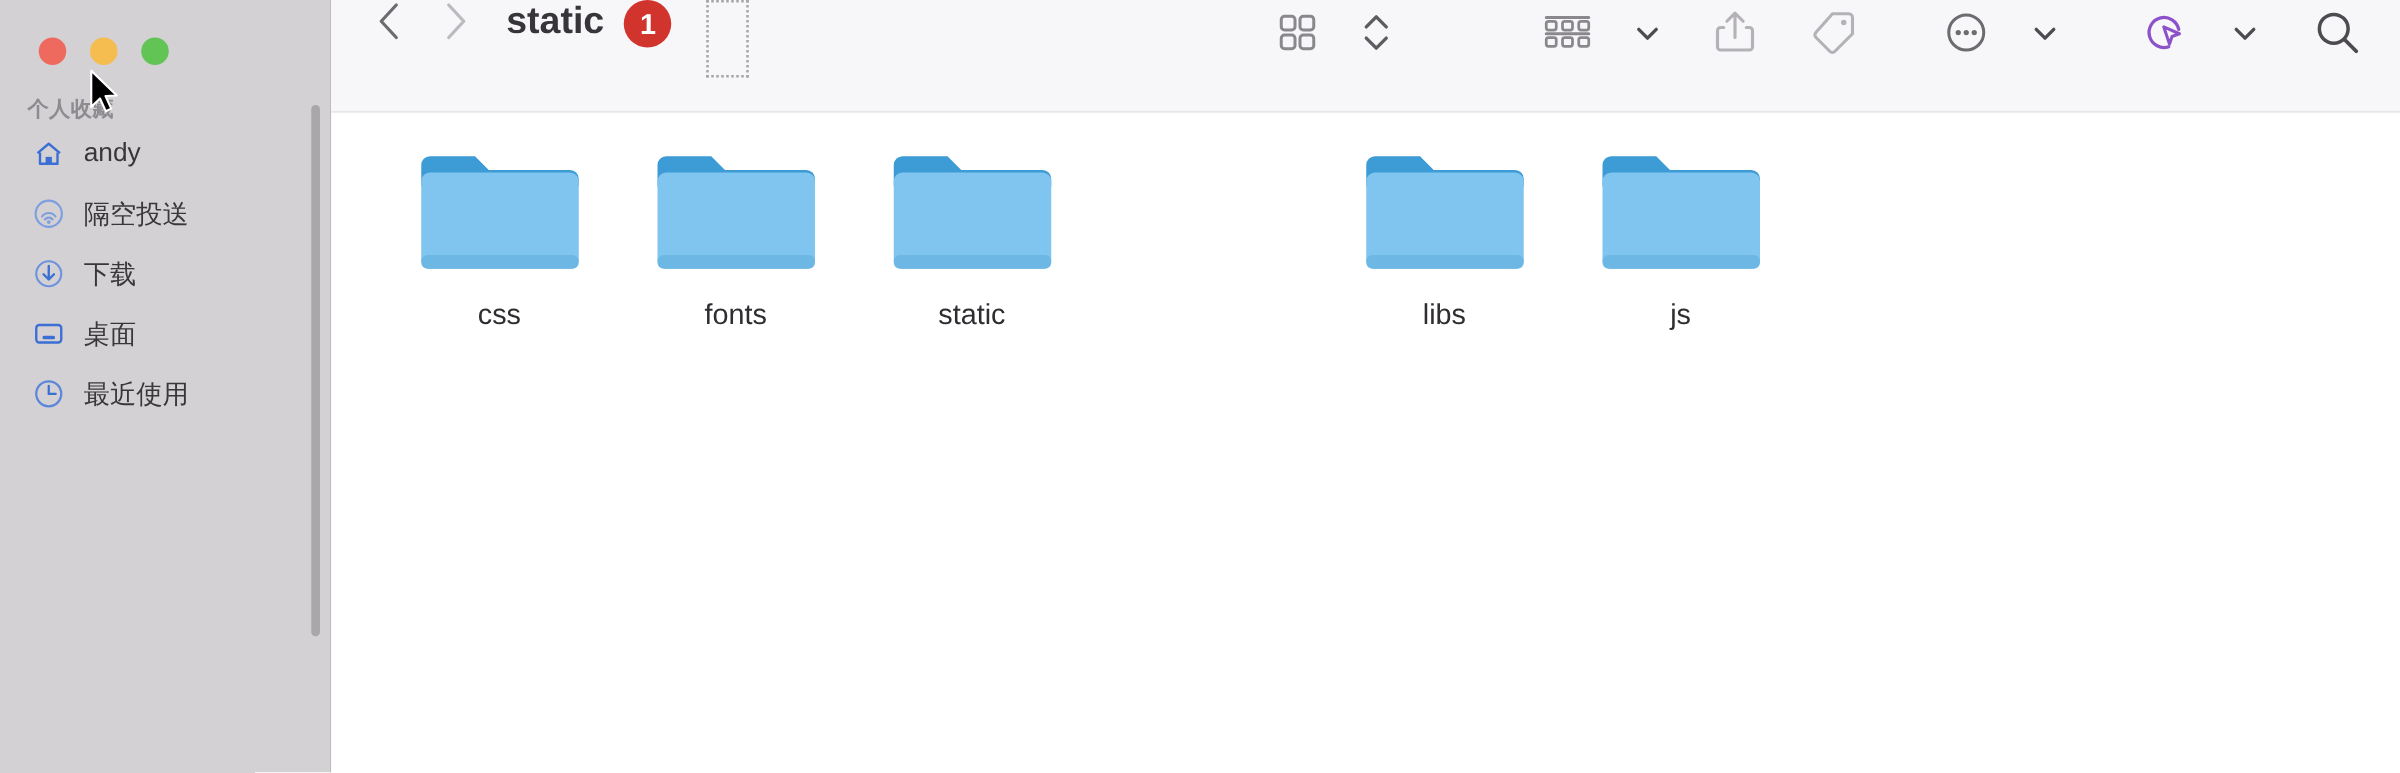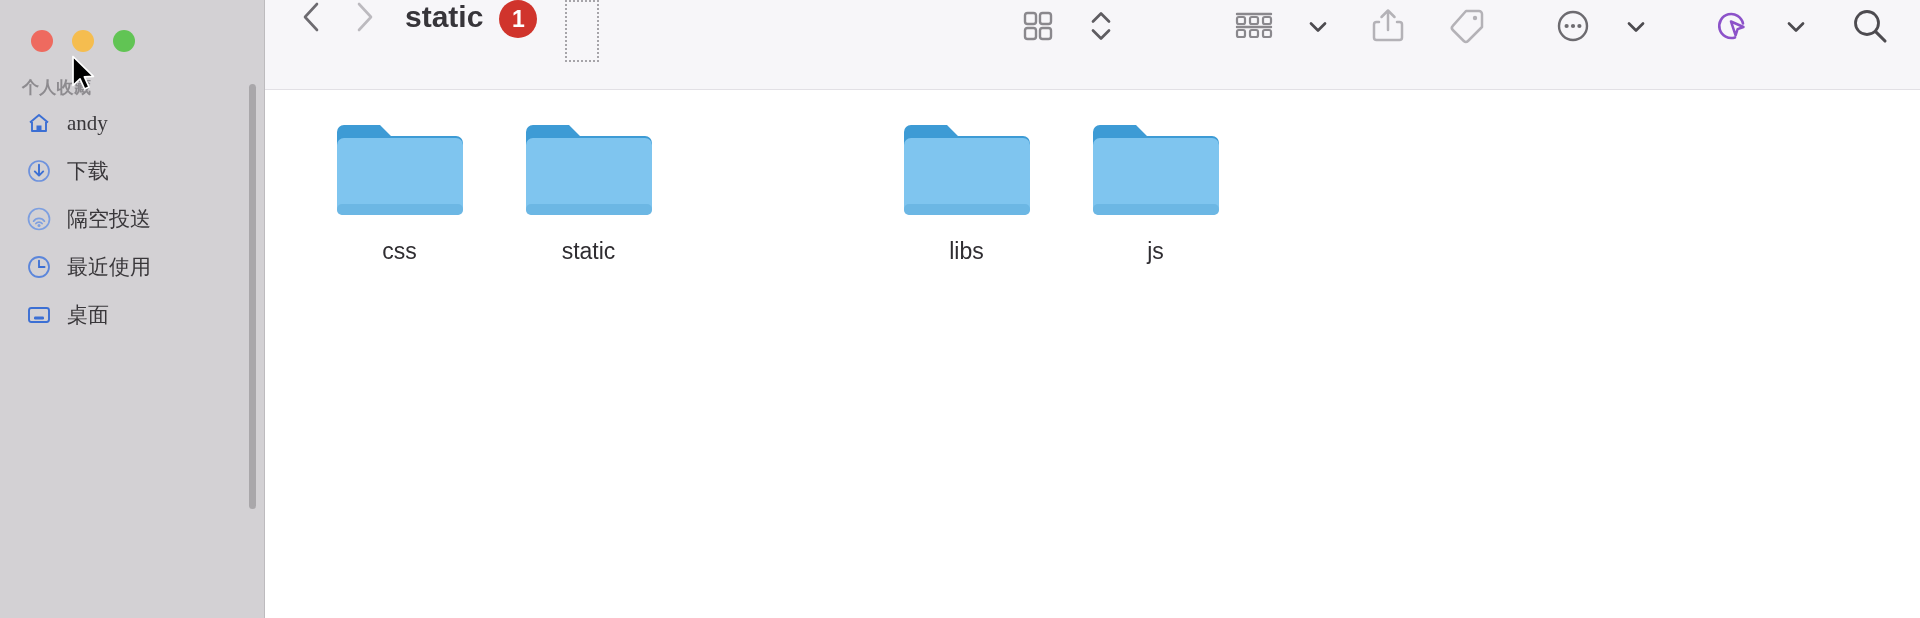--- a/index.html
+++ b/index.html
@@ -28,21 +28,20 @@
   .light.green  { background:#61c454; }
 
   .sb-section {
     font-size:17px; font-weight:700; color:#8d8b8f;
     padding:0 0 0 22px; margin-top:24px; letter-spacing:.3px;
   }
   .sb-item {
     display:flex; align-items:center; gap:15px;
     height:48px; padding-left:26px; color:#39373a;
     font-size:21px;
-    font-family:Liberation Serif, serif;
   }
   .sb-icon { width:26px; height:26px; flex:0 0 26px; display:flex; align-items:center; justify-content:center; }
   .sb-label { white-space:nowrap; }
 
   
   #sb-scroll {
     position:absolute; top:84px; left:249px;
     width:7px; height:425px; border-radius:4px;
     background:#a9a7aa;
   }
@@ -130,57 +129,57 @@
             <path d="M6 12v9h14v-9" fill="none" stroke="#3b6fd4" stroke-width="1.9" stroke-linejoin="round"></path>
             <rect x="10.5" y="15.5" width="5" height="5.5" fill="#3b6fd4"></rect>
           </svg>
       </span>
       <span class="sb-label">andy</span>
     </div>
 
     <div class="sb-item">
       <span class="sb-icon">
         <svg width="26" height="26" viewBox="0 0 26 26">
-            <circle cx="13" cy="13" r="10" fill="none" stroke="#6e92dd" stroke-width="1.7"></circle>
-            <path d="M13 6.8v10.4M8.8 13.4 13 17.6l4.2-4.2" fill="none" stroke="#3b6fd4" stroke-width="1.9" stroke-linecap="round" stroke-linejoin="round"></path>
-          </svg>
-      </span>
-      <span class="sb-label">下载</span>
-    </div>
-
-    <div class="sb-item">
-      <span class="sb-icon">
-        <svg width="26" height="26" viewBox="0 0 26 26">
             <circle cx="13" cy="13" r="10.5" fill="none" stroke="#7d9fe0" stroke-width="1.7"></circle>
             <path d="M7.6 15.2a6.6 6.6 0 0 1 10.8 0" fill="none" stroke="#7d9fe0" stroke-width="1.7" stroke-linecap="round"></path>
             <path d="M9.9 17.6a3.9 3.9 0 0 1 6.2 0" fill="none" stroke="#7d9fe0" stroke-width="1.7" stroke-linecap="round"></path>
             <circle cx="13" cy="19.6" r="1.5" fill="#7d9fe0"></circle>
           </svg>
       </span>
       <span class="sb-label">隔空投送</span>
     </div>
 
     <div class="sb-item">
       <span class="sb-icon">
         <svg width="26" height="26" viewBox="0 0 26 26">
+            <circle cx="13" cy="13" r="10" fill="none" stroke="#6e92dd" stroke-width="1.7"></circle>
+            <path d="M13 6.8v10.4M8.8 13.4 13 17.6l4.2-4.2" fill="none" stroke="#3b6fd4" stroke-width="1.9" stroke-linecap="round" stroke-linejoin="round"></path>
+          </svg>
+      </span>
+      <span class="sb-label">下载</span>
+    </div>
+
+    <div class="sb-item">
+      <span class="sb-icon">
+        <svg width="26" height="26" viewBox="0 0 26 26">
+            <rect x="3" y="6" width="20" height="14" rx="2.4" fill="none" stroke="#3b6fd4" stroke-width="1.9"></rect>
+            <rect x="8" y="14.6" width="10" height="2.8" rx="1.2" fill="#3b6fd4"></rect>
+          </svg>
+      </span>
+      <span class="sb-label">桌面</span>
+    </div>
+
+    <div class="sb-item">
+      <span class="sb-icon">
+        <svg width="26" height="26" viewBox="0 0 26 26">
             <circle cx="13" cy="13" r="10" fill="none" stroke="#5b86db" stroke-width="1.8"></circle>
             <path d="M13 6.6V13h5.6" fill="none" stroke="#3b6fd4" stroke-width="1.8" stroke-linecap="round"></path>
           </svg>
       </span>
       <span class="sb-label">最近使用</span>
-    </div>
-
-    <div class="sb-item">
-      <span class="sb-icon">
-        <svg width="26" height="26" viewBox="0 0 26 26">
-            <rect x="3" y="6" width="20" height="14" rx="2.4" fill="none" stroke="#3b6fd4" stroke-width="1.9"></rect>
-            <rect x="8" y="14.6" width="10" height="2.8" rx="1.2" fill="#3b6fd4"></rect>
-          </svg>
-      </span>
-      <span class="sb-label">桌面</span>
     </div>
 
 
 
 
     <div id="sb-scroll"></div>
     <div id="sb-edge"></div>
 
     <div id="cursor">
       <svg width="26" height="38" viewBox="0 0 26 38">
@@ -298,20 +297,30 @@
         <span class="folder-ico">
           <svg width="138" height="104" viewBox="0 0 138 104">
               <path d="M6 14a7 7 0 0 1 7-7h36l11 11h65a7 7 0 0 1 7 7v6H6z" fill="#3d9bd5"></path>
               <rect x="6" y="20" width="126" height="77" rx="7" fill="#7fc5ef"></rect>
               <rect x="6" y="86" width="126" height="11" rx="5" fill="#6cb7e4"></rect>
             </svg>
         </span>
         <span class="cell-label">css</span>
       </div>
 
+      <div class="cell">
+        <span class="folder-ico">
+          <svg width="138" height="104" viewBox="0 0 138 104">
+              <path d="M6 14a7 7 0 0 1 7-7h36l11 11h65a7 7 0 0 1 7 7v6H6z" fill="#3d9bd5"></path>
+              <rect x="6" y="20" width="126" height="77" rx="7" fill="#7fc5ef"></rect>
+              <rect x="6" y="86" width="126" height="11" rx="5" fill="#6cb7e4"></rect>
+            </svg>
+        </span>
+        <span class="cell-label">fonts</span>
+      </div>
 
       <div class="cell">
         <span class="folder-ico">
           <svg width="138" height="104" viewBox="0 0 138 104">
               <path d="M6 14a7 7 0 0 1 7-7h36l11 11h65a7 7 0 0 1 7 7v6H6z" fill="#3d9bd5"></path>
               <rect x="6" y="20" width="126" height="77" rx="7" fill="#7fc5ef"></rect>
               <rect x="6" y="86" width="126" height="11" rx="5" fill="#6cb7e4"></rect>
             </svg>
         </span>
         <span class="cell-label">static</span>

